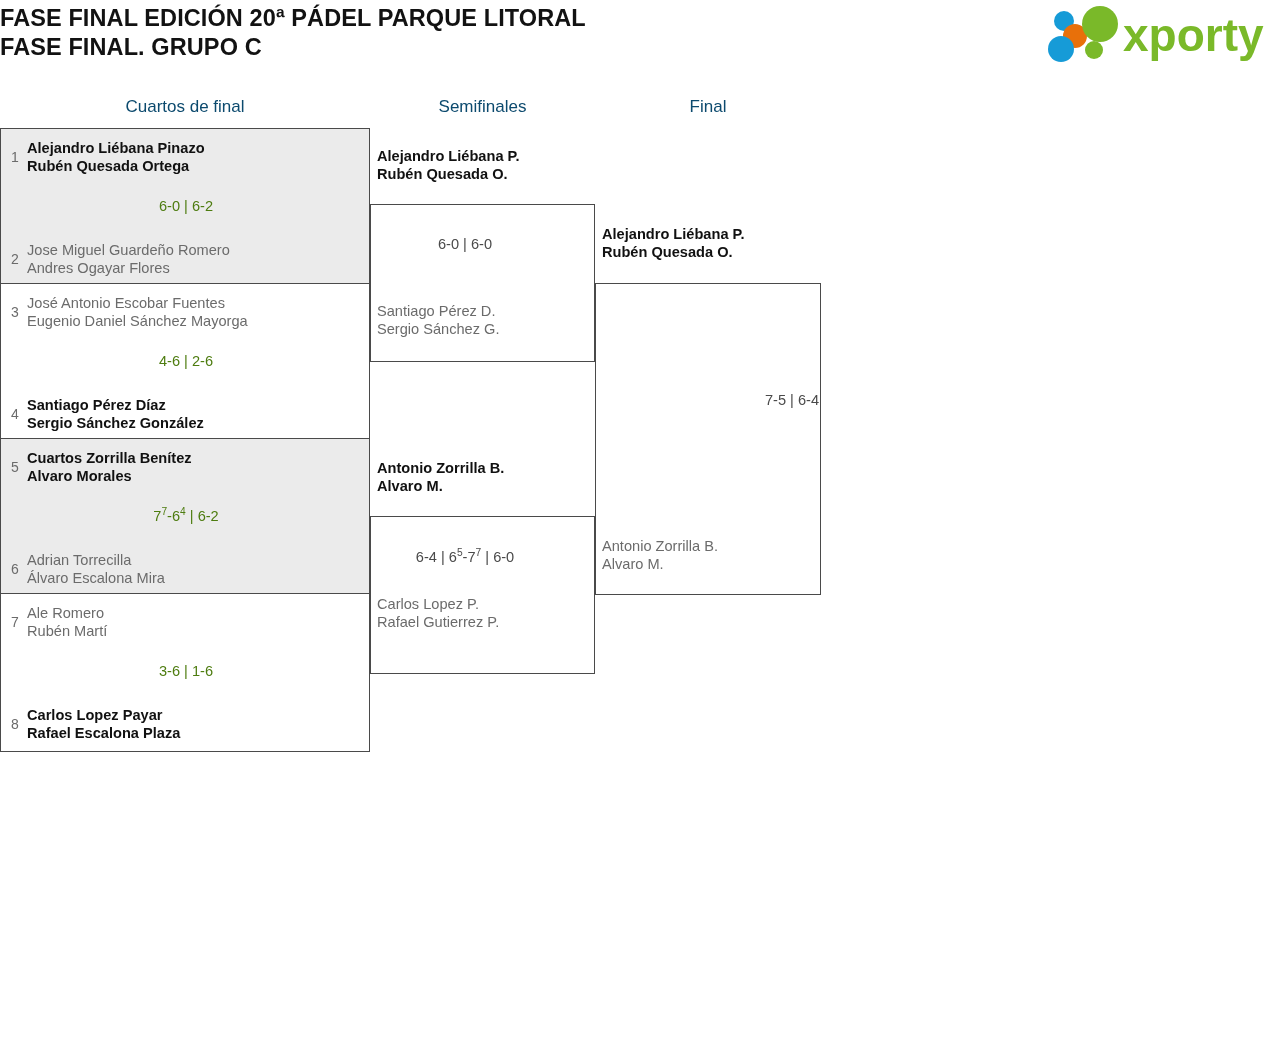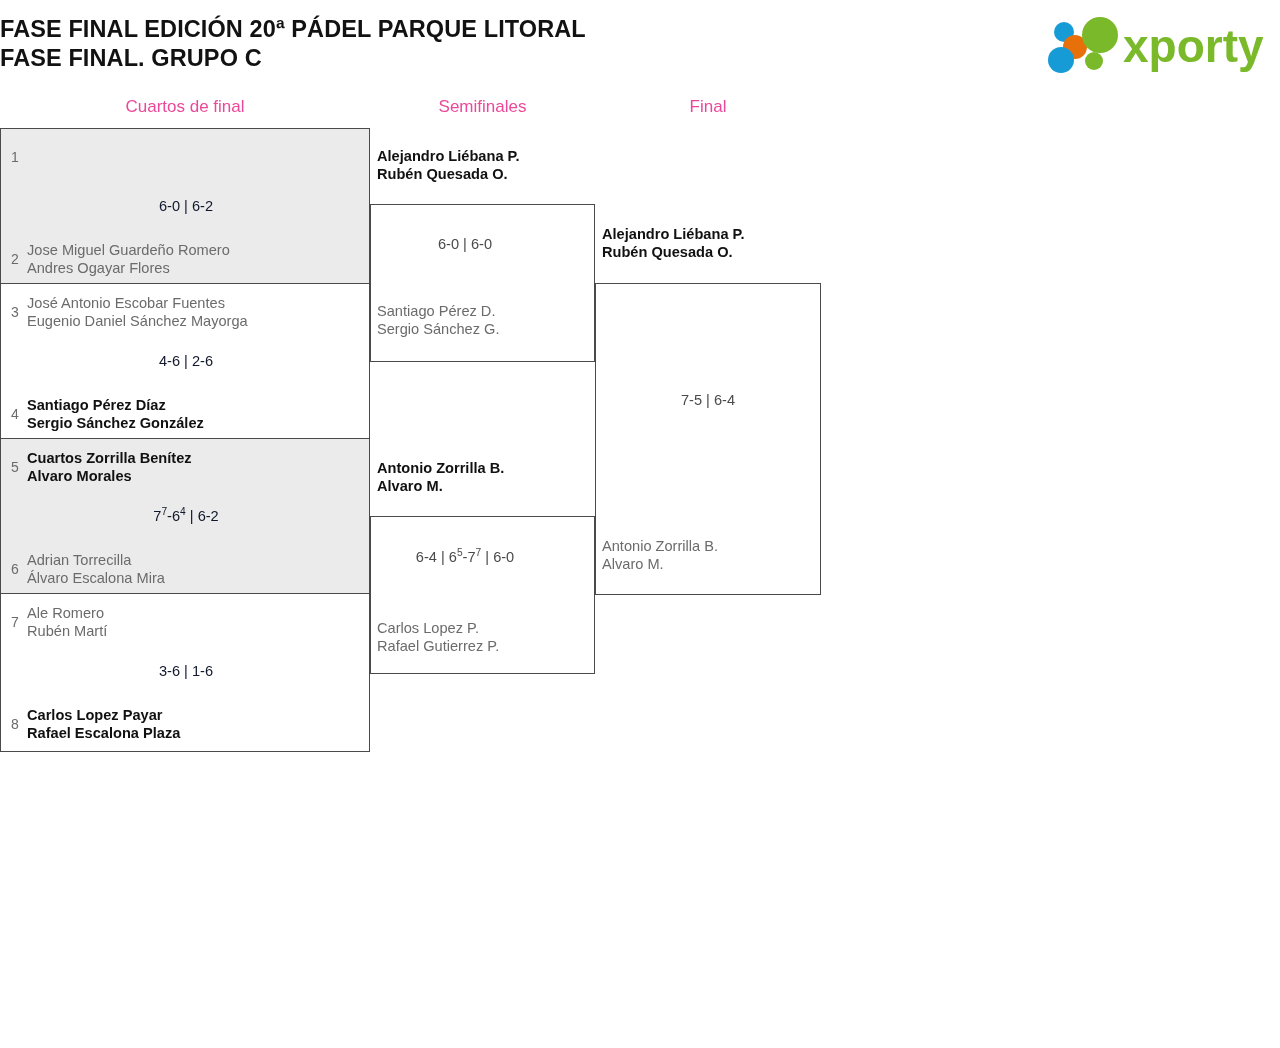--- a/index.html
+++ b/index.html
@@ -8,21 +8,21 @@
     margin: 0; padding: 0;
     width: 1280px; height: 1048px;
     background: #ffffff;
     font-family: "Liberation Sans", sans-serif;
     color: #1a1a1a;
     overflow: hidden;
   }
 
   
   #header {
-    position: absolute; left: 0; top: 0; width: 1280px; height: 88px; margin-top: 11px;
+    position: absolute; left: 0; top: 0; width: 1280px; height: 88px;
   }
   #title-block {
     position: absolute; left: 0; top: 4px; width: 900px;
   }
   .title-line {
     font-size: 23.5px;
     font-weight: bold;
     letter-spacing: 0.1px;
     line-height: 29px;
     color: #121212;
@@ -32,21 +32,21 @@
   
   #logo {
     position: absolute; left: 1043px; top: 5px;
     width: 232px; height: 58px;
   }
 
   
   .col-header {
     position: absolute;
     font-size: 17px;
-    color: #ec4899;
+    color: #0c4a6e;
     text-align: center;
     top: 96px;
     line-height: 22px;
     white-space: nowrap;
   }
   #hdr-qf  { left: 0px;   width: 370px; }
   #hdr-sf  { left: 370px; width: 225px; }
   #hdr-f   { left: 595px; width: 226px; }
 
   
@@ -91,21 +91,21 @@
   .qf-top   { top: 11px; }
   .qf-bot   { top: 113px; }
   .seed-top { top: 20px; }
   .seed-bot { top: 122px; }
 
   .qf-score {
     position: absolute;
     top: 69px; left: 26px; width: 318px;
     text-align: center;
     font-size: 14.6px;
-    color: #0f172a;
+    color: #4d7c0f;
     line-height: 17px;
     white-space: nowrap;
   }
 
   
   .sf-box {
     position: absolute;
     left: 370px;
     width: 225px;
     border: 1px solid #4a4a4a;
@@ -120,21 +120,21 @@
     font-size: 14.6px;
     line-height: 17.6px;
     white-space: nowrap;
   }
   .sf-team.win { font-weight: bold; color: #111111; }
   .sf-team.lose { font-weight: normal; color: #6b6b6b; }
 
   #sf1-top { top: 148px; }
   #sf1-bot { top: 303px; }
   #sf2-top { top: 460px; }
-  #sf2-bot { top: 620px; }
+  #sf2-bot { top: 596px; }
 
   .sf-score {
     position: absolute;
     left: 372px; width: 186px;
     text-align: center;
     font-size: 14.6px;
     color: #4a4a4a;
     line-height: 17px;
     white-space: nowrap;
   }
@@ -156,21 +156,21 @@
     white-space: nowrap;
   }
   .f-team.win { font-weight: bold; color: #111111; }
   .f-team.lose { font-weight: normal; color: #6b6b6b; }
   #f-top { top: 226px; }
   #f-bot { top: 538px; }
 
   #f-score {
     position: absolute;
     left: 597px; top: 392px; width: 222px;
-    text-align: center;
+    text-align: right;
     font-size: 14.6px;
     color: #4a4a4a;
     line-height: 17px;
     white-space: nowrap;
   }
 
   sup { font-size: 0.7em; vertical-align: super; line-height: 0; }
 </style>
 </head>
 <body>
@@ -196,20 +196,24 @@
 <div class="col-header" id="hdr-qf">Cuartos de final</div>
 <div class="col-header" id="hdr-sf">Semifinales</div>
 <div class="col-header" id="hdr-f">Final</div>
 
 <div id="bracket">
 
   <div id="qf-col">
 
     <div class="qf-match shaded">
       <div class="seed seed-top">1</div>
+      <div class="team win qf-top">
+        <div>Alejandro Liébana Pinazo</div>
+        <div>Rubén Quesada Ortega</div>
+      </div>
       <div class="qf-score">6-0 | 6-2</div>
       <div class="seed seed-bot">2</div>
       <div class="team lose qf-bot">
         <div>Jose Miguel Guardeño Romero</div>
         <div>Andres Ogayar Flores</div>
       </div>
     </div>
 
     <div class="qf-match">
       <div class="seed seed-top">3</div>

